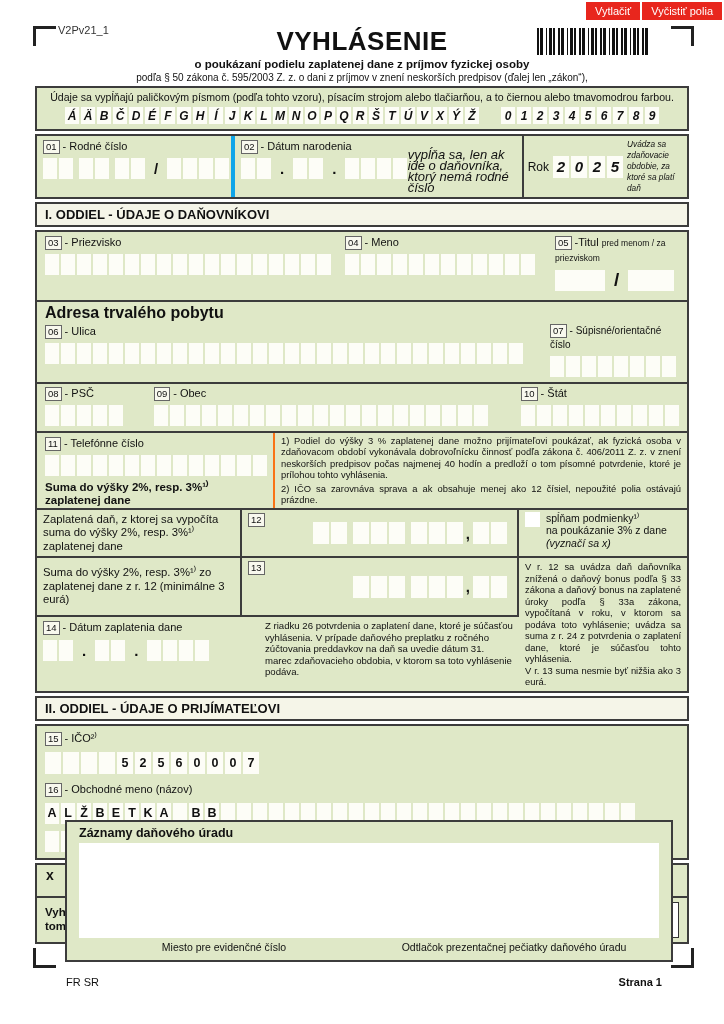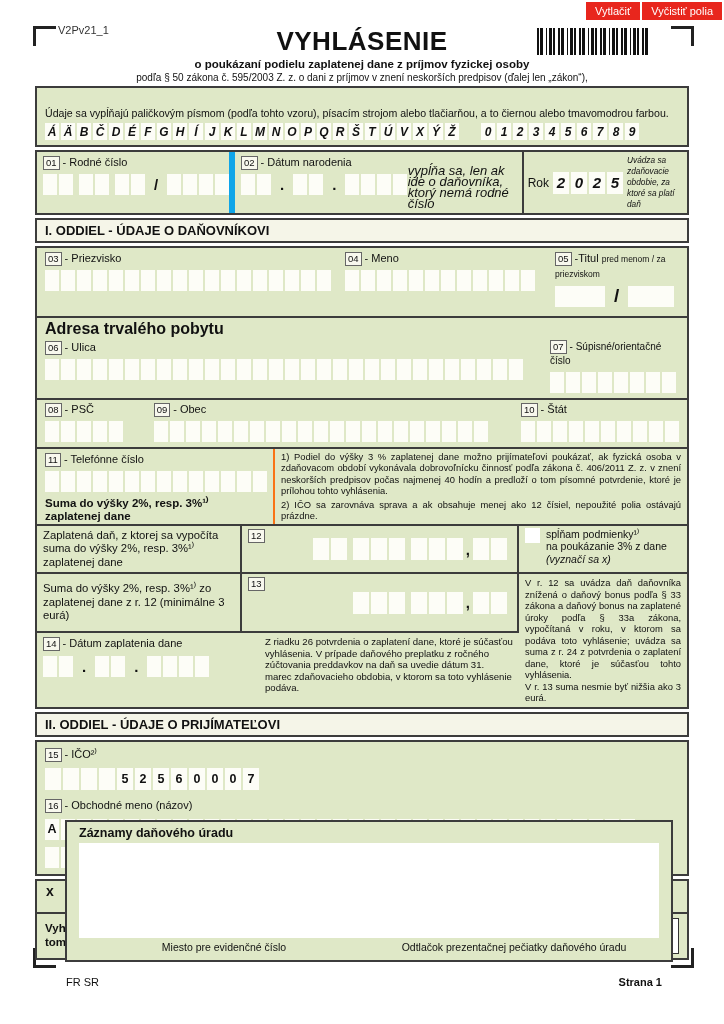--- a/index.html
+++ b/index.html
@@ -43,27 +43,27 @@
   .pre .cell{font-style:italic;font-size:15px;}
   .sep{font-weight:700;font-size:15px;margin:0 3px;}
   .fgroup{display:inline-flex;align-items:center;gap:6px;}
 
   .fid{display:inline-block;border:1px solid #666;background:#f8f8ee;font-size:9.5px;
        padding:0 2px;line-height:12px;margin-right:3px;}
   .flab{font-size:11px;line-height:14px;}
   .note-i{font-style:italic;font-size:13px;line-height:11px;}
 
   
-  .instr{padding:19px 8px 5px 8px;}
+  .instr{padding:3px 8px 5px 8px;text-align:center;}
   .instr .itext{font-size:10.6px;margin-bottom:3px;}
   .spacer{display:inline-block;width:22px;}
 
   
   .r01{display:flex;}
-  .r01 .c1{width:198px;border-right:6px solid #0ea5e9;padding:3px 6px;box-sizing:border-box;}
+  .r01 .c1{width:198px;border-right:4px solid #0ea5e9;padding:3px 6px;box-sizing:border-box;}
   .r01 .c2{width:296px;border-right:2px solid #3c3c3c;padding:3px 6px;box-sizing:border-box;display:flex;flex-direction:column;}
   .r01 .c3{flex:1;padding:3px 4px;box-sizing:border-box;display:flex;align-items:center;gap:4px;}
   .c2top{display:flex;justify-content:space-between;}
   .roklab{font-size:12px;}
 
   
   .rowA{display:flex;padding:3px 8px 5px 8px;border-bottom:2px solid #3c3c3c;}
   .rowA .pa{width:300px;}
   .rowA .pb{width:210px;}
   .rowA .pc{flex:1;}

